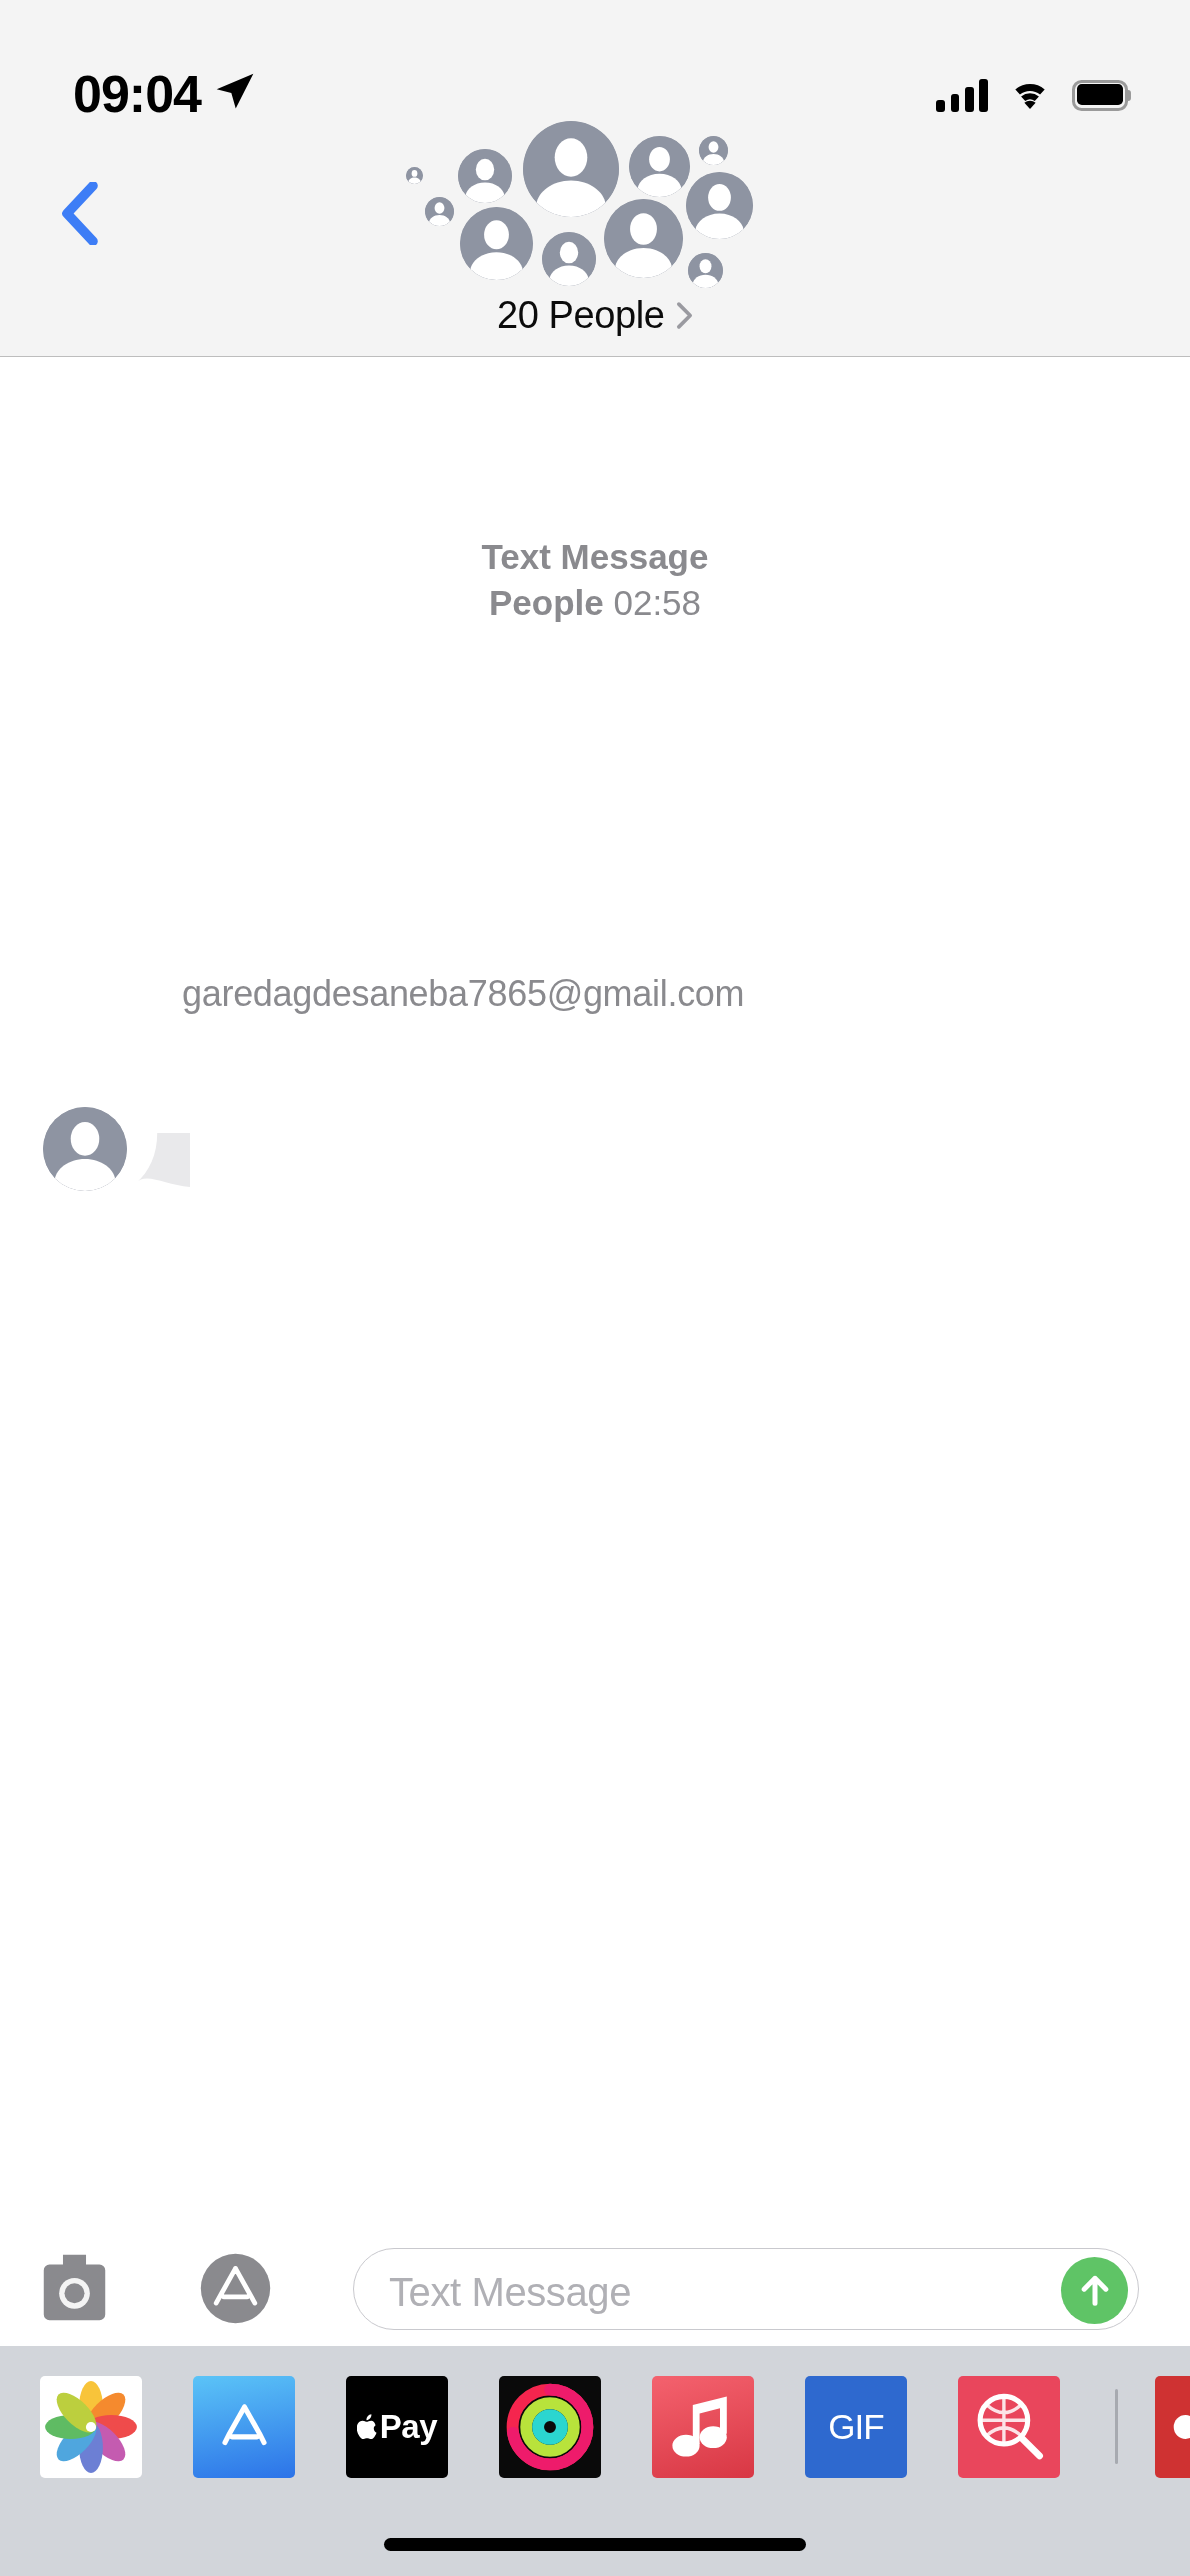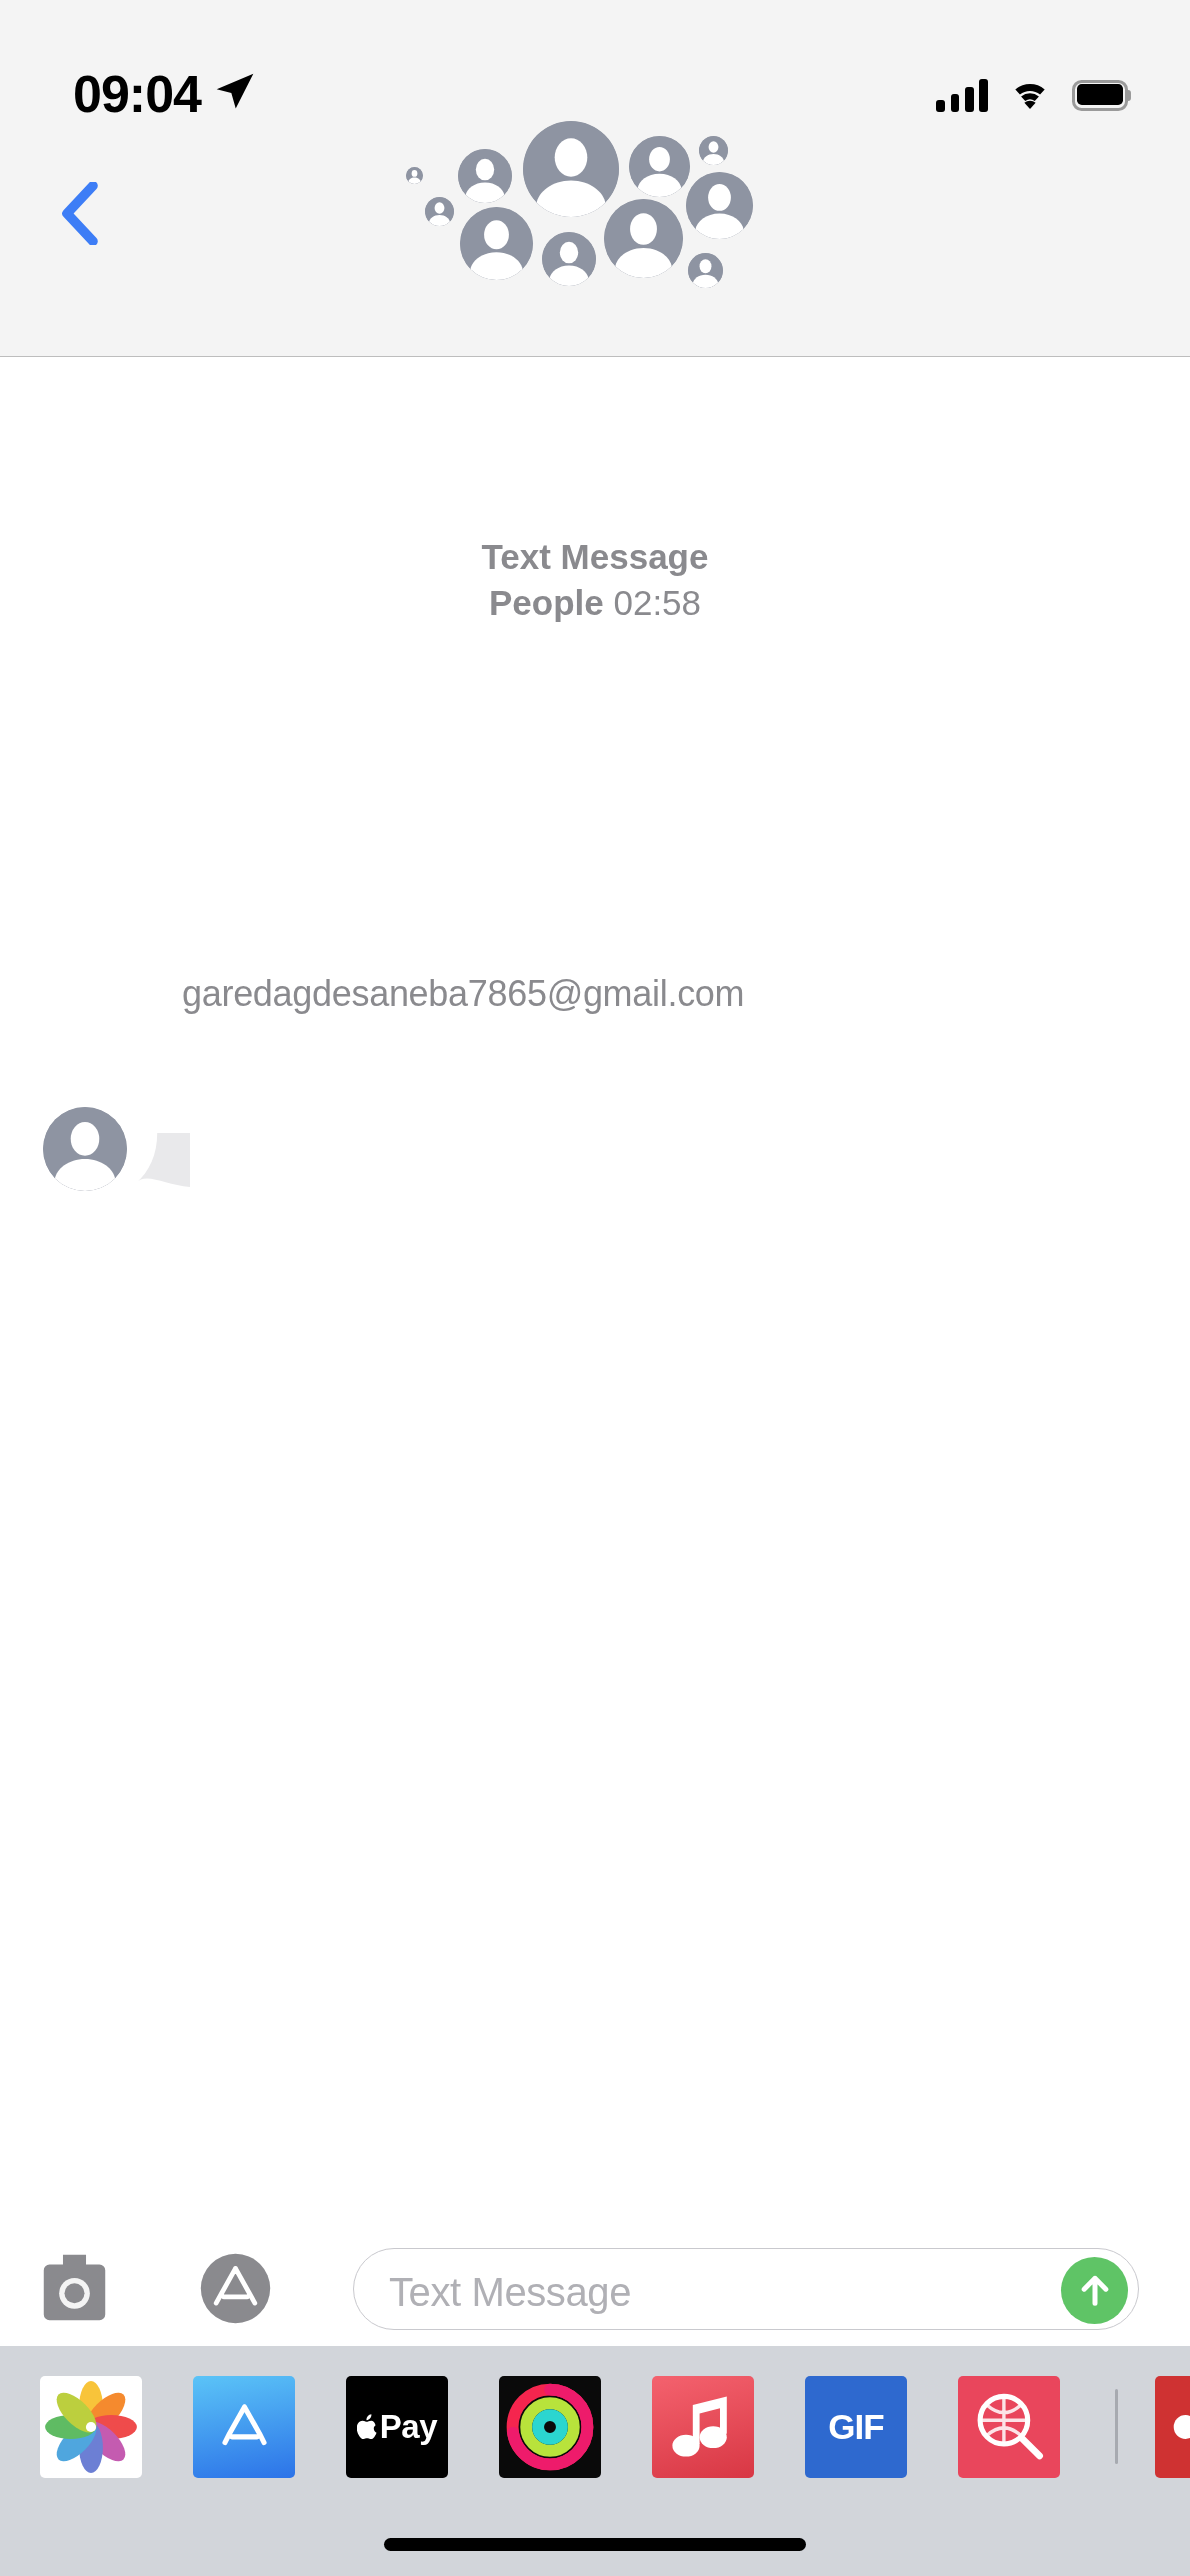--- a/index.html
+++ b/index.html
@@ -158,21 +158,21 @@
   .app-more{ background:#CF3232; }
   .app-divider{
     flex:0 0 auto; width:2.9px; height:75px; background:#A7AAB0; border-radius:1.9px;
     margin-left:3.8px; margin-right:-13.4px;
   }
   .pay-text{
     color:#fff; font-size:33px; font-weight:600; letter-spacing:-0.5px;
     display:flex; align-items:center; gap:1.9px;
   }
   .gif-text{
-    color:#fff; font-size:35px; font-weight:700; letter-spacing:-1px;
+    color:#fff; font-size:35px; font-weight:400; letter-spacing:-1px;
     display:flex; align-items:center;
   }
   .home-indicator{
     position:absolute; left:384px; top:2538px; width:422px; height:13.4px;
     background:#000; border-radius:7.7px;
   }
 </style>
 </head>
 <body>
 
@@ -285,20 +285,26 @@
         </div>
       <div class="av" style="left:-3.8px;  top:54px;  width:17px; height:17px;">
           <svg viewBox="0 0 100 100">
             <circle cx="50" cy="50" r="50" fill="#8E94A2"></circle>
             <ellipse cx="50" cy="38" rx="17" ry="20" fill="#fff"></ellipse>
             <path d="M50 62 C30 62 16 74 14 86 A50 50 0 0 0 86 86 C84 74 70 62 50 62 Z" fill="#fff"></path>
           </svg>
         </div>
     </div>
 
+    <div class="people-row">
+      <span class="people-label">20 People</span>
+      <svg class="people-chev" viewBox="0 0 12 20">
+        <path d="M2 2 L10 10 L2 18" fill="none" stroke="#9A9AA0" stroke-width="2.6" stroke-linecap="round" stroke-linejoin="round"></path>
+      </svg>
+    </div>
   </div>
 
   <div class="thread">
 
     <div class="msg-meta">
       <div class="meta-kind">Text Message</div>
       <div class="meta-time">
         <span class="day">People</span>
         <span>02:58</span>
       </div>

